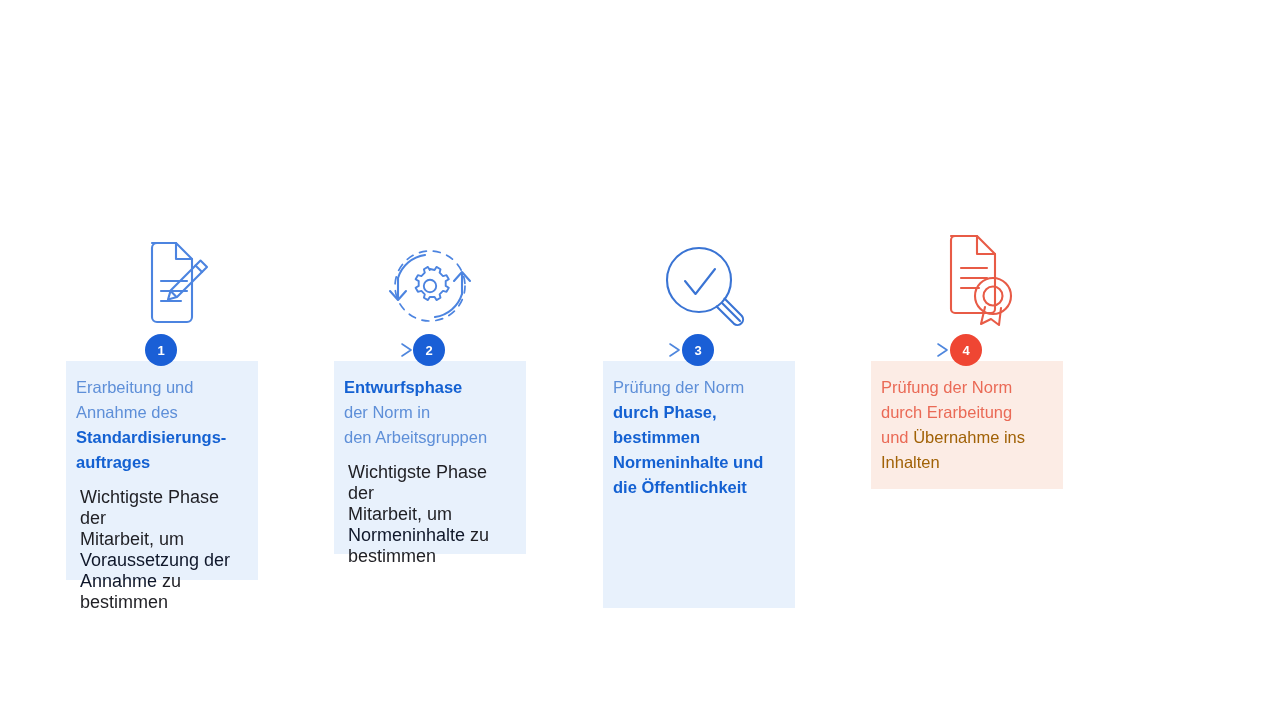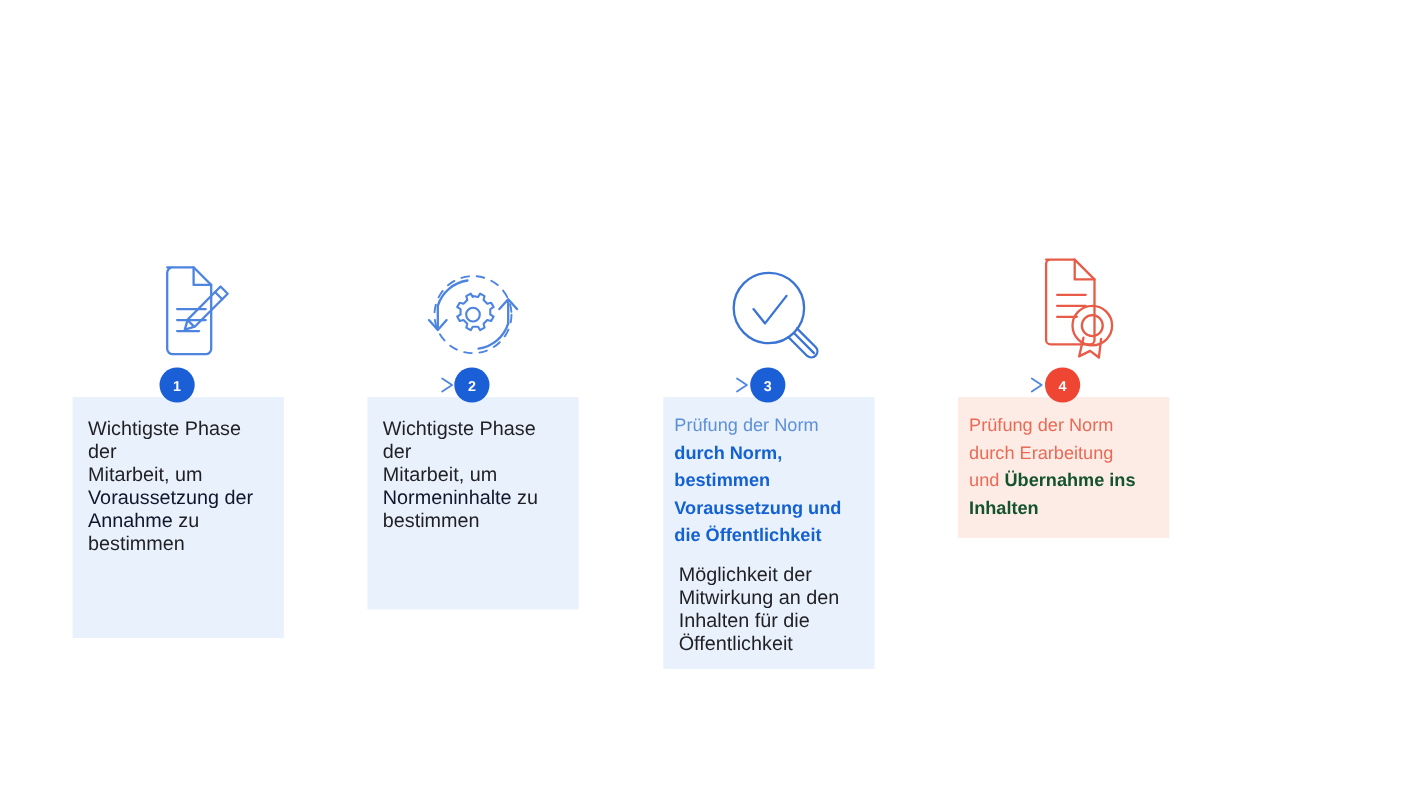--- a/index.html
+++ b/index.html
@@ -78,21 +78,21 @@
 
   .card-title {
     font-size: 16.5px;
     line-height: 25px;
     margin: 0 0 12px 0;
     font-weight: normal;
   }
   .title-blue { color: #5e8fd8; }
   .title-blue b { color: #1461d2; font-weight: bold; }
   .title-red { color: #ea6a56; }
-  .title-red b { color: #14532d; font-weight: bold; }
+  .title-red b { color: #a16207; font-weight: normal; }
 
   .card-body {
     font-size: 18px;
     line-height: 21px;
     color: #1f1f24;
     margin: 4px;
   }
   .card-body b { font-weight: normal; color: #0f172a; }
 </style>
 </head>
@@ -127,20 +127,26 @@
         <path d="M37 47 h26"></path>
         <path d="M37 57 h26"></path>
         <path d="M37 67 h20"></path>
         <path d="M76.5 26.5 l6.5 6.5 -30 30 -9 2.6 2.6 -9 z"></path>
         <path d="M71.5 31.5 l6.5 6.5"></path>
         <path d="M46.6 57.1 l5.2 5.2"></path>
       </svg>
     </div>
     <div class="step-marker marker-blue" style="left:79px;">1</div>
     <div class="step-card card-blue" style="left:0px; height:219px;">
+      <p class="card-title title-blue">
+        <span>Erarbeitung und</span><br>
+        <span>Annahme des</span><br>
+        <b>Standardisierungs-</b><br>
+        <b>auftrages</b>
+      </p>
       <p class="card-body">
         <span>Wichtigste Phase der</span><br>
         <span>Mitarbeit, um</span><br>
         <b>Voraussetzung der</b><br>
         <b>Annahme</b><span> zu bestimmen</span>
       </p>
     </div>
   </div>
 
   <div class="step" style="left:334px; width:192px;">
@@ -156,20 +162,25 @@
         <path d="M82 56 a33 33 0 0 1 -27 23"></path>
         <path d="M82 56 v-20"></path>
         <path d="M74 43 l8 -9 8 9"></path>
 
         <path d="M50 31 l4.6 1 1.9 -3.1 4 2.3 -0.9 3.5 3.4 3.4 3.5 -0.9 2.3 4 -3.1 1.9 0 4.8 3.1 1.9 -2.3 4 -3.5 -0.9 -3.4 3.4 0.9 3.5 -4 2.3 -1.9 -3.1 -4.8 0 -1.9 3.1 -4 -2.3 0.9 -3.5 -3.4 -3.4 -3.5 0.9 -2.3 -4 3.1 -1.9 0 -4.8 -3.1 -1.9 2.3 -4 3.5 0.9 3.4 -3.4 -0.9 -3.5 4 -2.3 1.9 3.1 z" stroke-width="1.9"></path>
         <circle cx="50" cy="48" r="6.2" stroke-width="1.9"></circle>
       </svg>
     </div>
     <div class="step-marker marker-blue" style="left:79px;">2</div>
     <div class="step-card card-blue" style="left:0px; height:193px;">
+      <p class="card-title title-blue">
+        <b>Entwurfsphase</b><br>
+        <span>der Norm in</span><br>
+        <span>den Arbeitsgruppen</span>
+      </p>
       <p class="card-body">
         <span>Wichtigste Phase der</span><br>
         <span>Mitarbeit, um</span><br>
         <b>Normeninhalte</b><span> zu bestimmen</span>
       </p>
     </div>
   </div>
 
   <div class="step" style="left:603px; width:192px;">
     <div class="step-icon" style="left:46px;">
@@ -178,30 +189,24 @@
         <path d="M66 67 L84 85" stroke-width="2.1"></path>
         <path d="M64.5 64.5 a7 7 0 0 0 -1.5 1.5 l16 16 a5.5 5.5 0 0 0 7.8 -7.8 l-16 -16 a7 7 0 0 0 -1.5 1.5" stroke-width="0"></path>
         <path d="M68.5 62.5 l17.2 17.2 a5.6 5.6 0 0 1 -7.9 7.9 L60.6 70.4"></path>
         <path d="M29 45 l10.5 13 19.5 -25"></path>
       </svg>
     </div>
     <div class="step-marker marker-blue" style="left:79px;">3</div>
     <div class="step-card card-blue" style="left:0px; height:247px;">
       <p class="card-title title-blue">
         <span>Prüfung der Norm</span><br>
-        <b>durch Norm,</b><br>
+        <b>durch Phase,</b><br>
         <b>bestimmen</b><br>
-        <b>Voraussetzung und</b><br>
+        <b>Normeninhalte und</b><br>
         <b>die Öffentlichkeit</b>
-      </p>
-      <p class="card-body">
-        <span>Möglichkeit der</span><br>
-        <span>Mitwirkung an den</span><br>
-        <span>Inhalten für die</span><br>
-        <span>Öffentlichkeit</span>
       </p>
     </div>
   </div>
 
   <div class="step" style="left:871px; width:192px;">
     <div class="step-icon" style="left:49px;">
       <svg width="96" height="102" viewBox="0 0 96 102" fill="none" stroke="#e85b46" stroke-width="2.1" stroke-linecap="round" stroke-linejoin="round">
         <path d="M24 8 h26 l18 18 v55 a4 4 0 0 1 -4 4 H28 a4 4 0 0 1 -4 -4 V12 a4 4 0 0 1 4 -4 z"></path>
         <path d="M50 8 v18 h18"></path>
         <path d="M34 40 h26"></path>

